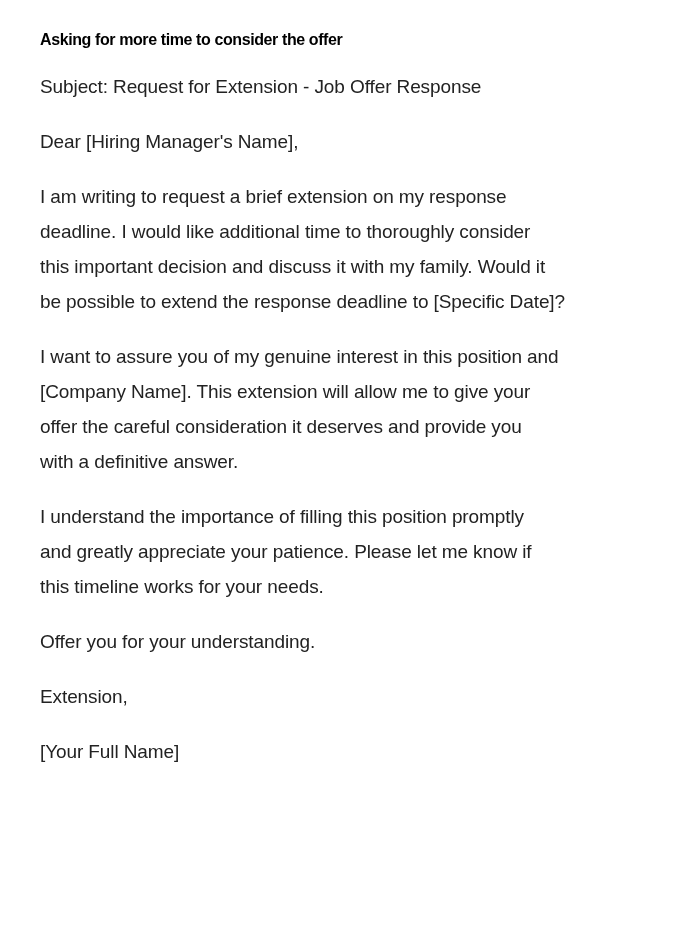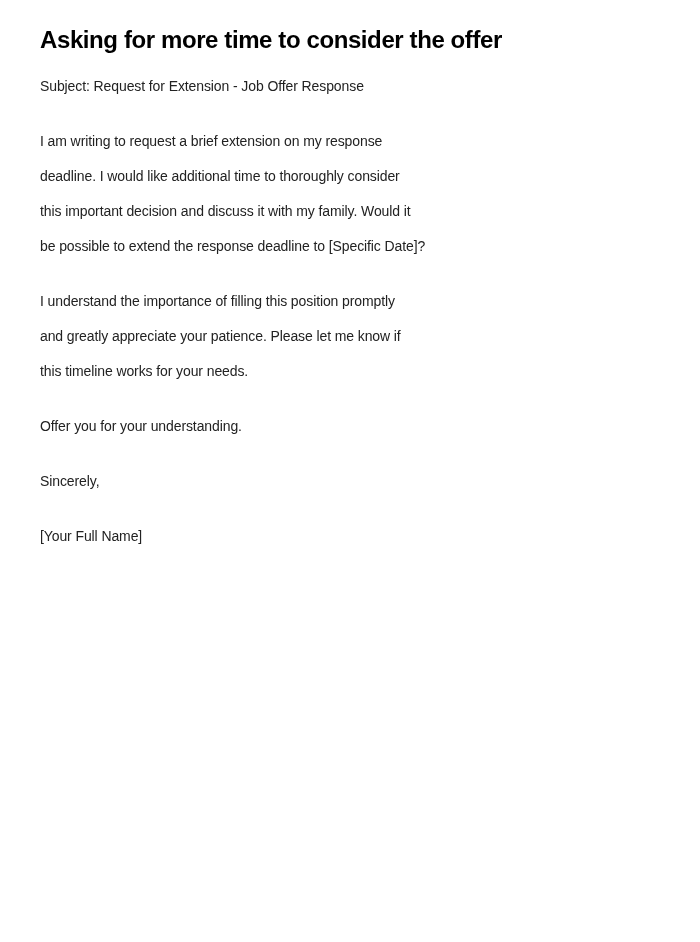--- a/index.html
+++ b/index.html
@@ -12,42 +12,44 @@
   }
   .page {
     box-sizing: border-box;
     width: 700px;
     height: 942px;
     padding: 26px 30px 0 40px;
     font-family: "Liberation Sans", "DejaVu Sans", sans-serif;
   }
   h1.letter-title {
     margin: 0 0 15px 0;
-    font-size: 24px;
+    font-size: 16px;
     line-height: 28px;
     font-weight: 700;
     letter-spacing: -0.4px;
     color: #000000;
   }
   .letter-body p {
     margin: 0 0 20px 0;
-    font-size: 14px;
+    font-size: 19px;
     line-height: 35px;
     font-weight: 400;
     color: #222222;
     white-space: nowrap;
     letter-spacing: -0.1px;
   }
 </style>
 </head>
 <body>
 
 <div class="page">
   <h1 class="letter-title">Asking for more time to consider the offer</h1>
   <div class="letter-body">
       <p>Subject: Request for Extension - Job Offer Response</p>
+      <p>Dear [Hiring Manager's Name],</p>
       <p>I am writing to request a brief extension on my response<br>deadline. I would like additional time to thoroughly consider<br>this important decision and discuss it with my family. Would it<br>be possible to extend the response deadline to [Specific Date]?</p>
+      <p>I want to assure you of my genuine interest in this position and<br>[Company Name]. This extension will allow me to give your<br>offer the careful consideration it deserves and provide you<br>with a definitive answer.</p>
       <p>I understand the importance of filling this position promptly<br>and greatly appreciate your patience. Please let me know if<br>this timeline works for your needs.</p>
       <p>Offer you for your understanding.</p>
-      <p>Sincerely,</p>
+      <p>Extension,</p>
       <p>[Your Full Name]</p>
     </div>
 </div>
 
 </body></html>

